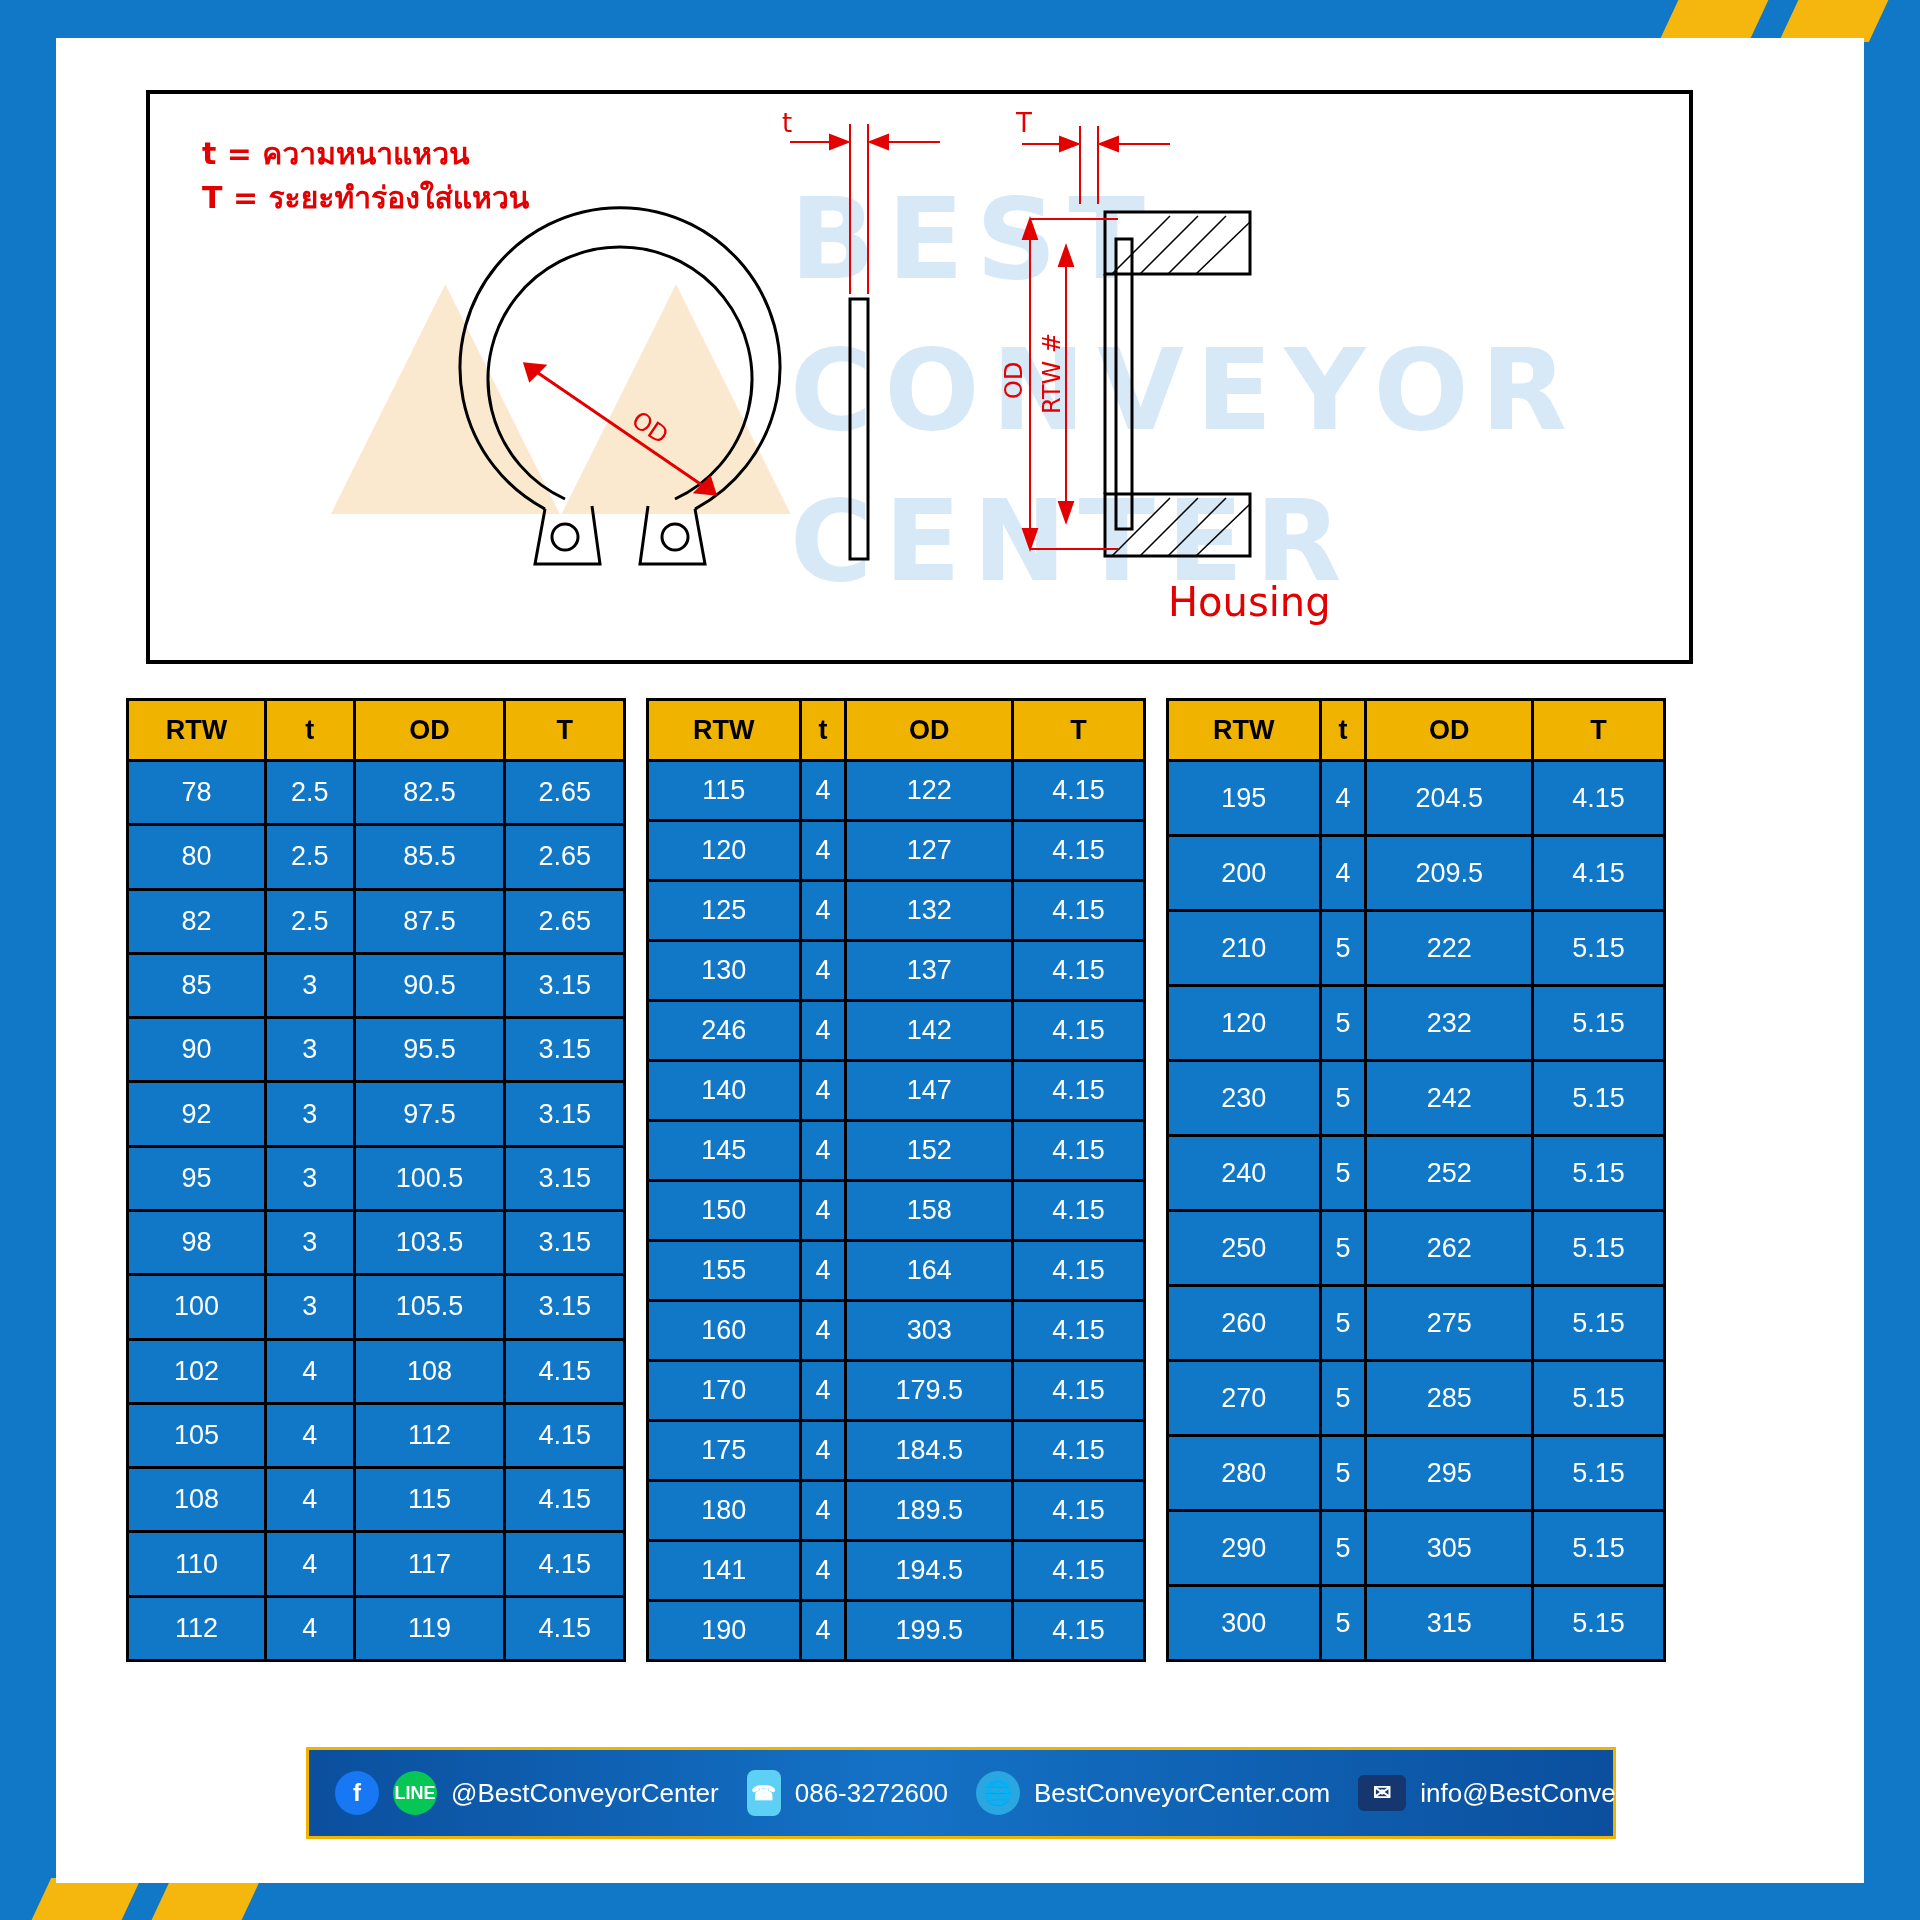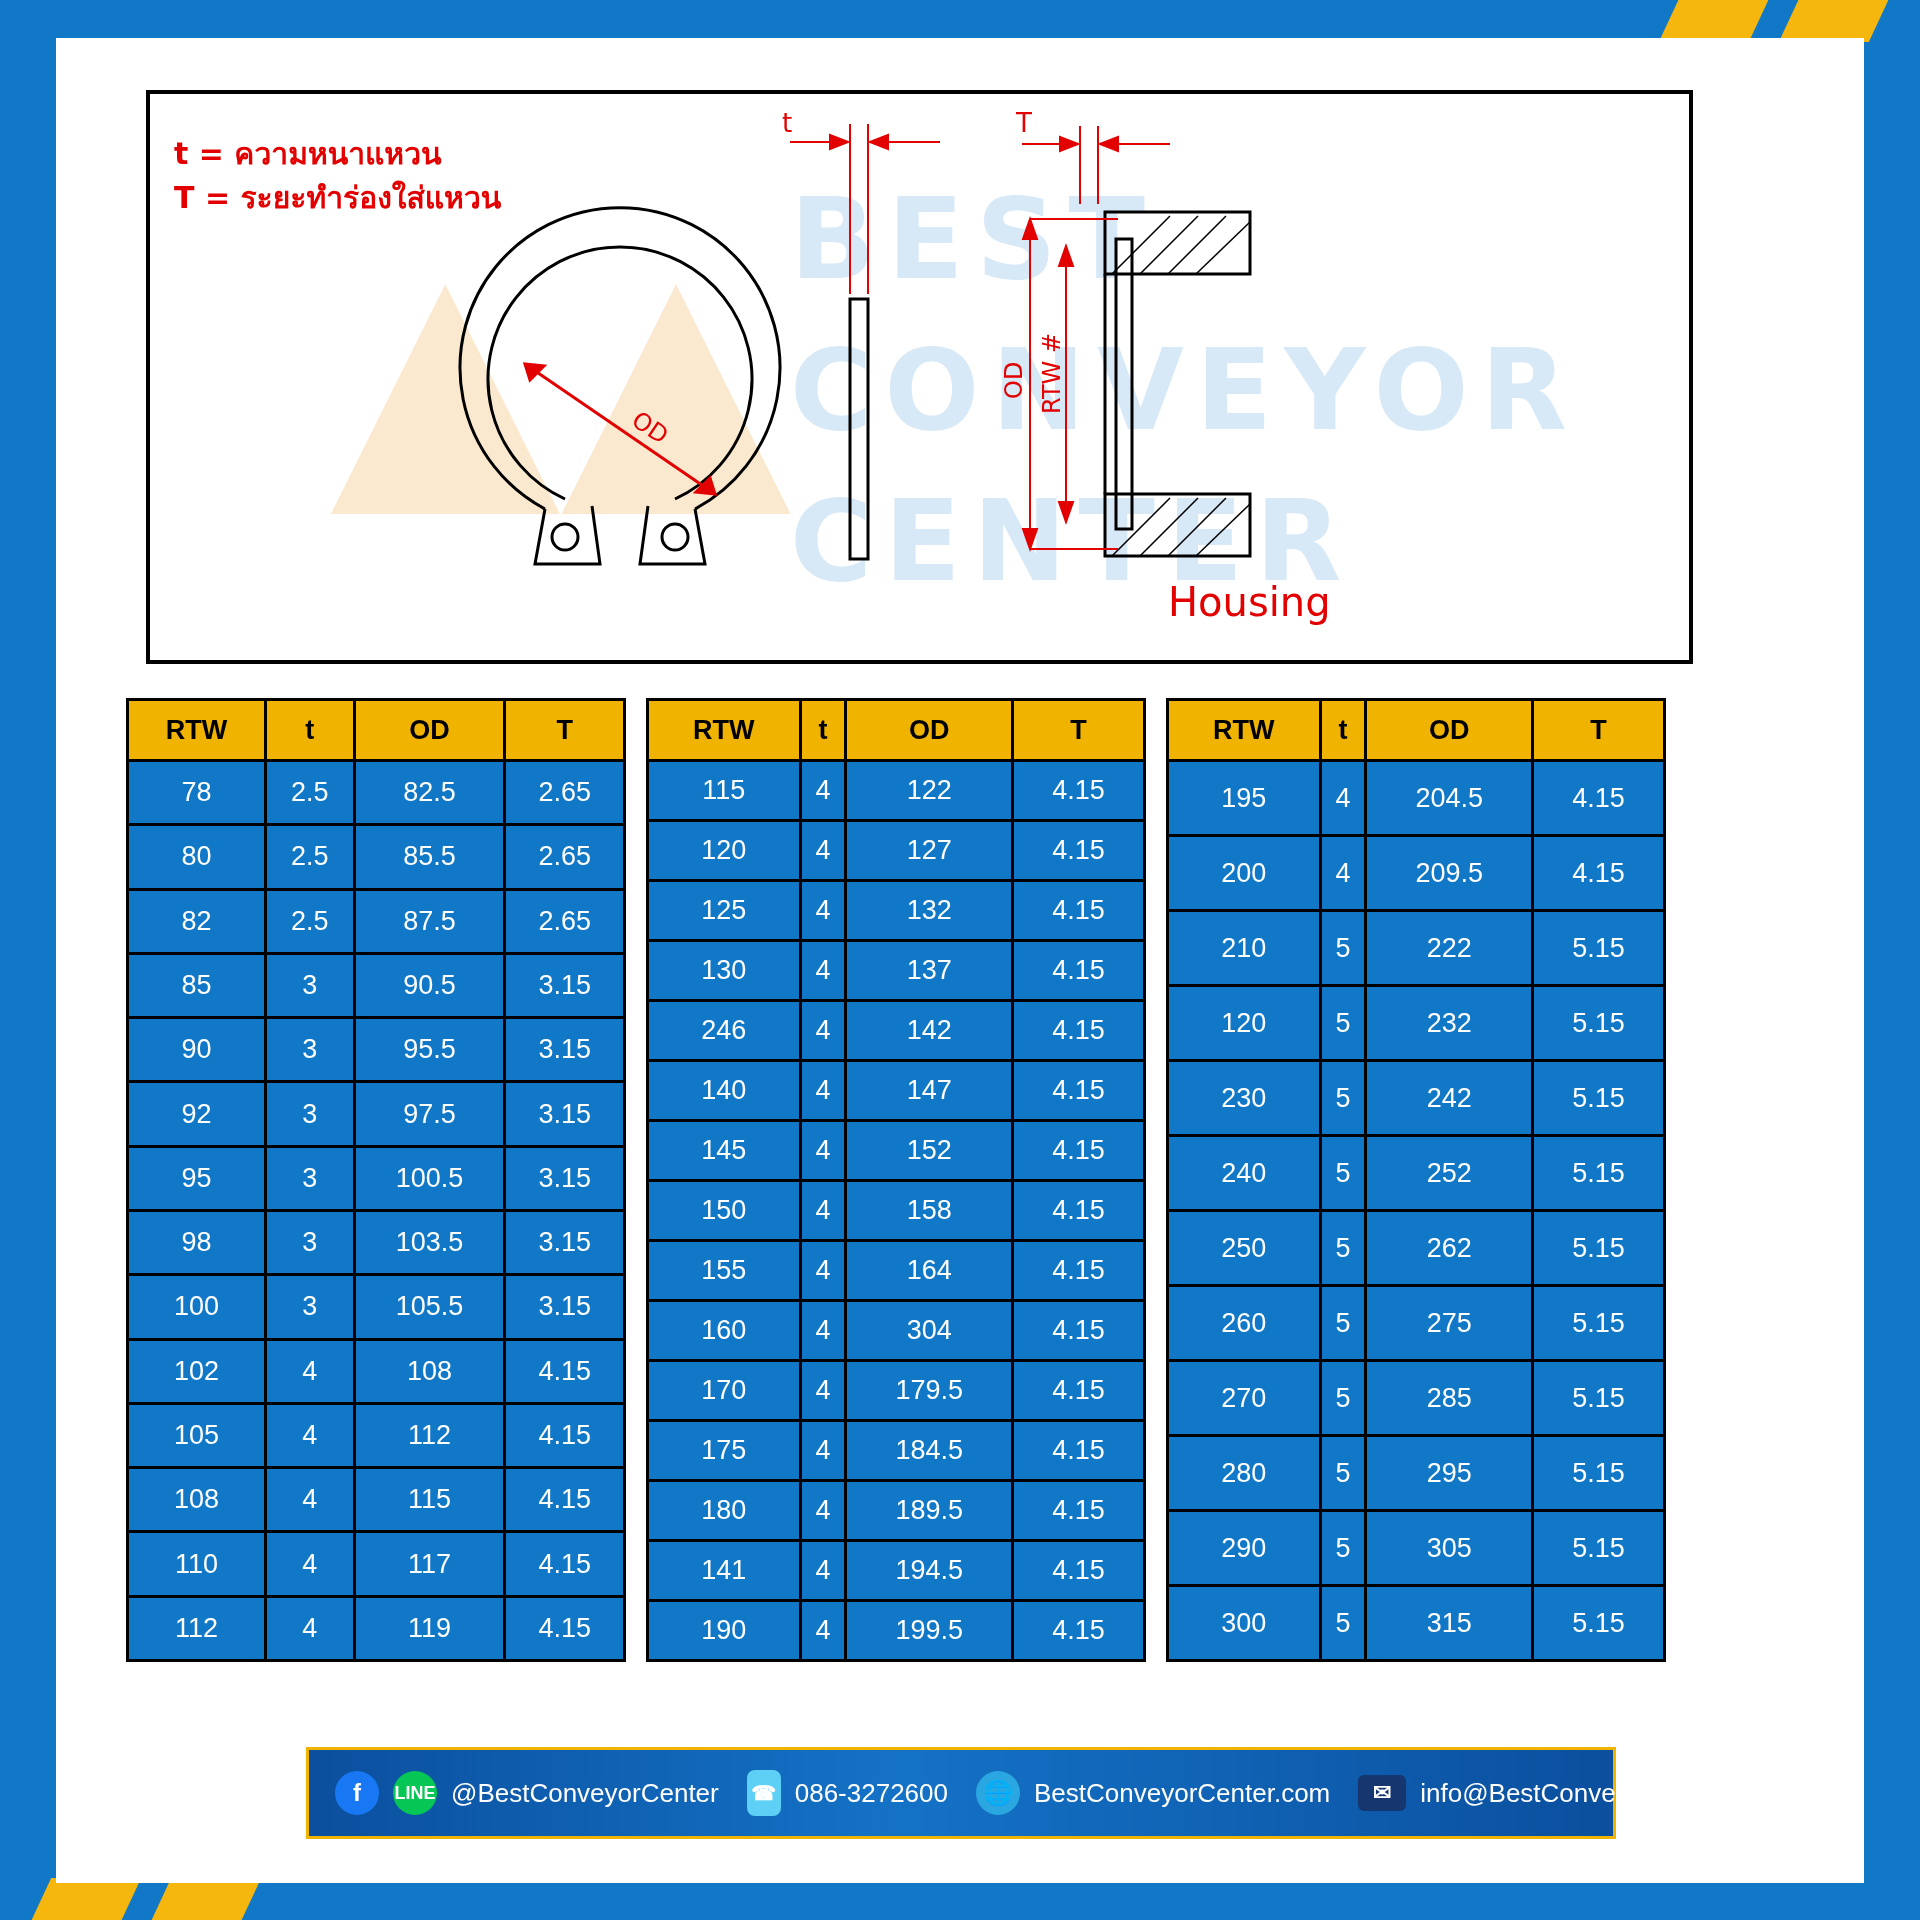--- a/index.html
+++ b/index.html
@@ -36,21 +36,21 @@
     position:absolute;left:640px;top:70px;
     font-size:112px;font-weight:bold;letter-spacing:12px;
     color:#d7e8f7;line-height:1.35;font-family:"DejaVu Sans", sans-serif;
   }
   .wm-logo{
     position:absolute;left:180px;top:130px;
     font-size:300px;color:#fbe9cf;font-weight:bold;
     font-family:"DejaVu Sans", sans-serif;line-height:1;
   }
   .legend{
-    position:absolute;left:24px;top:38px;
+    position:absolute;left:52px;top:38px;
     color:#e20000;font-weight:bold;font-size:30px;line-height:1.45;
     font-family:"DejaVu Sans", sans-serif;
   }
   .housing-label{
     position:absolute;left:1018px;top:485px;
     color:#e20000;font-size:40px;font-family:"DejaVu Sans", sans-serif;
   }
 
   
   .tables{position:absolute;left:70px;top:660px;width:1680px;display:flex;gap:20px;}
@@ -340,21 +340,21 @@
           </tr>
           <tr>
             <td>155</td>
             <td>4</td>
             <td>164</td>
             <td>4.15</td>
           </tr>
           <tr>
             <td>160</td>
             <td>4</td>
-            <td>304</td>
+            <td>303</td>
             <td>4.15</td>
           </tr>
           <tr>
             <td>170</td>
             <td>4</td>
             <td>179.5</td>
             <td>4.15</td>
           </tr>
           <tr>
             <td>175</td>

